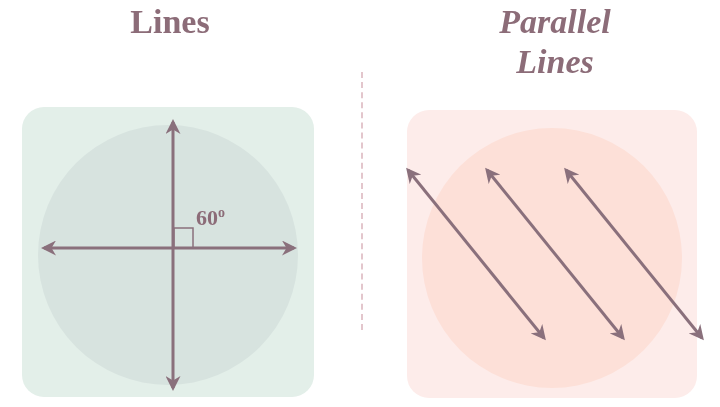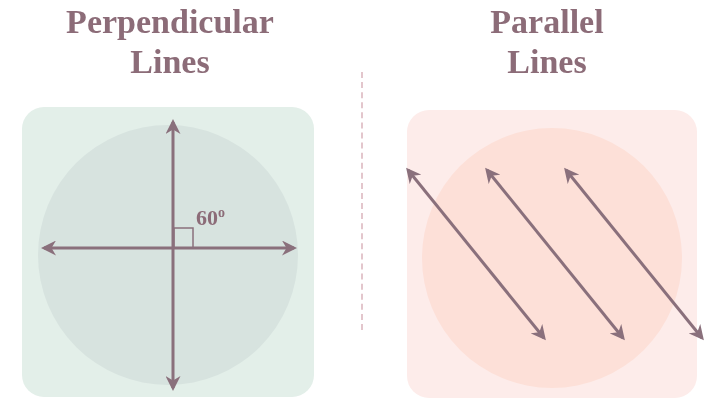--- a/index.html
+++ b/index.html
@@ -1,33 +1,32 @@
 <!DOCTYPE html>
 <html><head>
   <meta charset="utf-8">
   <style>
     html, body { margin: 0; padding: 0; background: #ffffff; }
     body { width: 720px; height: 407px; position: relative; overflow: hidden; font-family: "Liberation Serif", serif; }
     .title { position: absolute; text-align: center; font-weight: bold; color: #8c6c78; font-size: 34px; line-height: 40px; }
     .title-left { left: 0; width: 340px; top: 2px; }
-    .title-right { left: 382px; width: 330px; top: 2px; }
+    .title-right { left: 390px; width: 330px; top: 2px; font-style: italic; }
     .title span { display: block; }
     .panel { position: absolute; border-radius: 22px; }
     .panel-left { left: 22px; top: 107px; width: 292px; height: 290px; background: #e3efe9; }
     .panel-right { left: 407px; top: 110px; width: 290px; height: 288px; background: #fdecea; }
     .divider { position: absolute; left: 361px; top: 72px; height: 258px; border-left: 2px dashed #e3c6cc; }
     svg.diagram { position: absolute; left: 0; top: 0; }
     .angle-label { position: absolute; left: 196px; top: 205px; font-size: 22px; font-weight: bold; color: #8c6c78; }
     .angle-label sup { font-size: 14px; }
   </style>
 </head>
 <body>
 
 <div class="title title-left">
-  <span>Perpendicular</span>
   <span>Lines</span>
 </div>
 
 <div class="title title-right">
   <span>Parallel</span>
   <span>Lines</span>
 </div>
 
 <div class="panel panel-left"></div>
 <div class="panel panel-right"></div>

